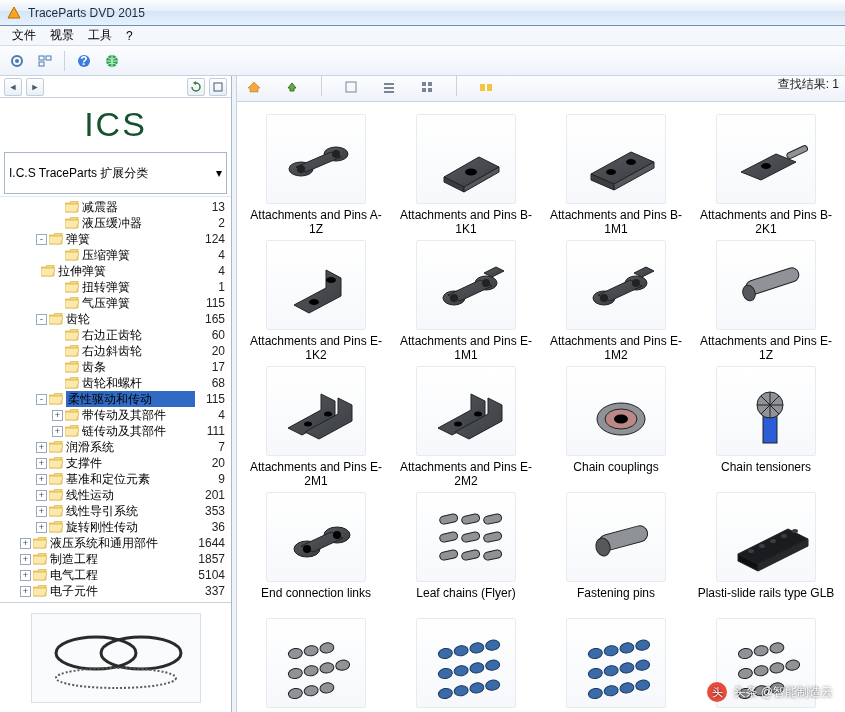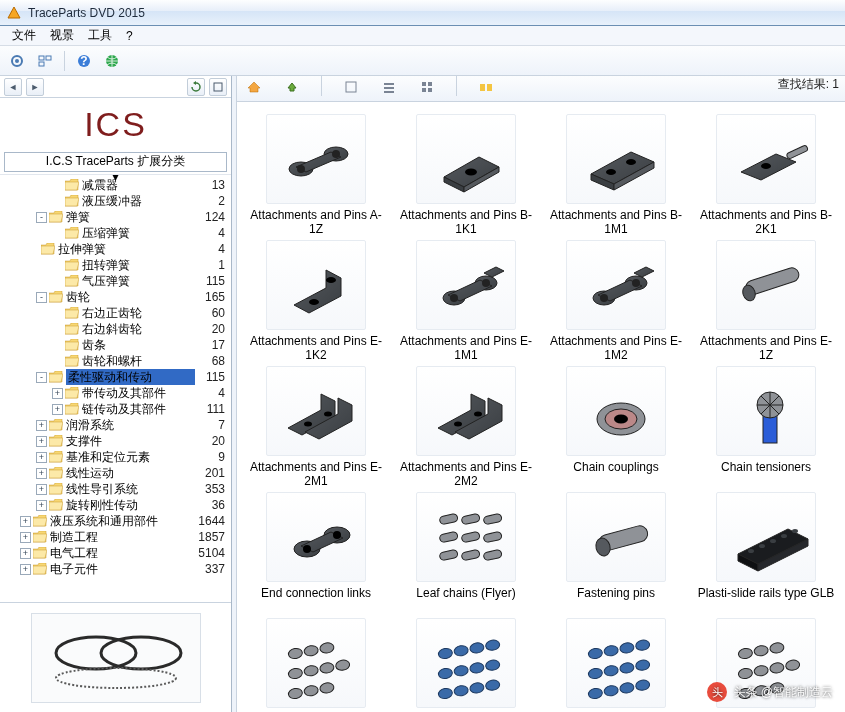--- a/index.html
+++ b/index.html
@@ -18,22 +18,22 @@
 .toolbar { height: 30px; background: linear-gradient(#fcfdfe, #eef3fa); border-bottom: 1px solid #c9d3df; display: flex; align-items: center; padding-left: 6px; gap: 6px; }
 .tb-btn { width: 22px; height: 22px; border: 1px solid transparent; border-radius: 3px; display: flex; align-items: center; justify-content: center; }
 .sep { width: 1px; height: 20px; background: #c9d3df; margin: 0 2px; }
 
 .client { display: flex; height: calc(712px - 26px - 20px - 30px); }
 
 
 .sidebar { width: 233px; border-right: 1px solid #a9b8c9; display: flex; flex-direction: column; background: #fff; }
 .sb-toolbar { height: 22px; border-bottom: 1px solid #c9d3df; display: flex; align-items: center; padding: 0 4px; gap: 4px; }
 .arrow-btn { width: 18px; height: 18px; border: 1px solid #c2cdd9; background: linear-gradient(#fff,#e9eff7); border-radius: 2px; display:flex; align-items:center; justify-content:center; font-size:9px; color:#4a5a6c;}
-.logo-area { height: 52px; display: flex; align-items: center; justify-content: center; font-size: 34px; font-weight: 300; color: #7f1d1d; letter-spacing: 2px; }
-.category-sel { height: 20px; border: 1px solid #a9b8c9; margin: 2px 4px; padding: 0 4px; display:flex; align-items:center; justify-content:space-between;flex-direction:column; }
+.logo-area { height: 52px; display: flex; align-items: center; justify-content: center; font-size: 34px; font-weight: 300; color: #14532d; letter-spacing: 2px; }
+.category-sel { height: 42px; border: 1px solid #a9b8c9; margin: 2px 4px; padding: 0 4px; display:flex; align-items:center; justify-content:space-between; }
 .tree { flex: 1; overflow-y: auto; overflow-x: hidden; border-top: 1px solid #e2e7ee; padding: 2px 0; }
 .tree-row { display: flex; align-items: center; height: 16px; line-height: 16px; white-space: nowrap; padding-right: 6px; }
 .tree-row .exp { width: 11px; height: 11px; border: 1px solid #9aa9b9; margin-right: 2px; display:flex; align-items:center; justify-content:center; font-size:9px; color:#3a4a5c; background:#fff; flex-shrink:0;}
 .tree-row .exp.none { border:none; background:transparent; }
 .tree-row .folder { width: 14px; height: 12px; margin-right: 3px; flex-shrink:0; }
 .tree-row .label { flex: 1; overflow: hidden; text-overflow: ellipsis; }
 .tree-row .count { color: #222; text-align: right; min-width: 30px; }
 .tree-row.sel .label { background: #316ac5; color: #000000; padding: 0 2px; }
 .folder svg { display:block; }
 

